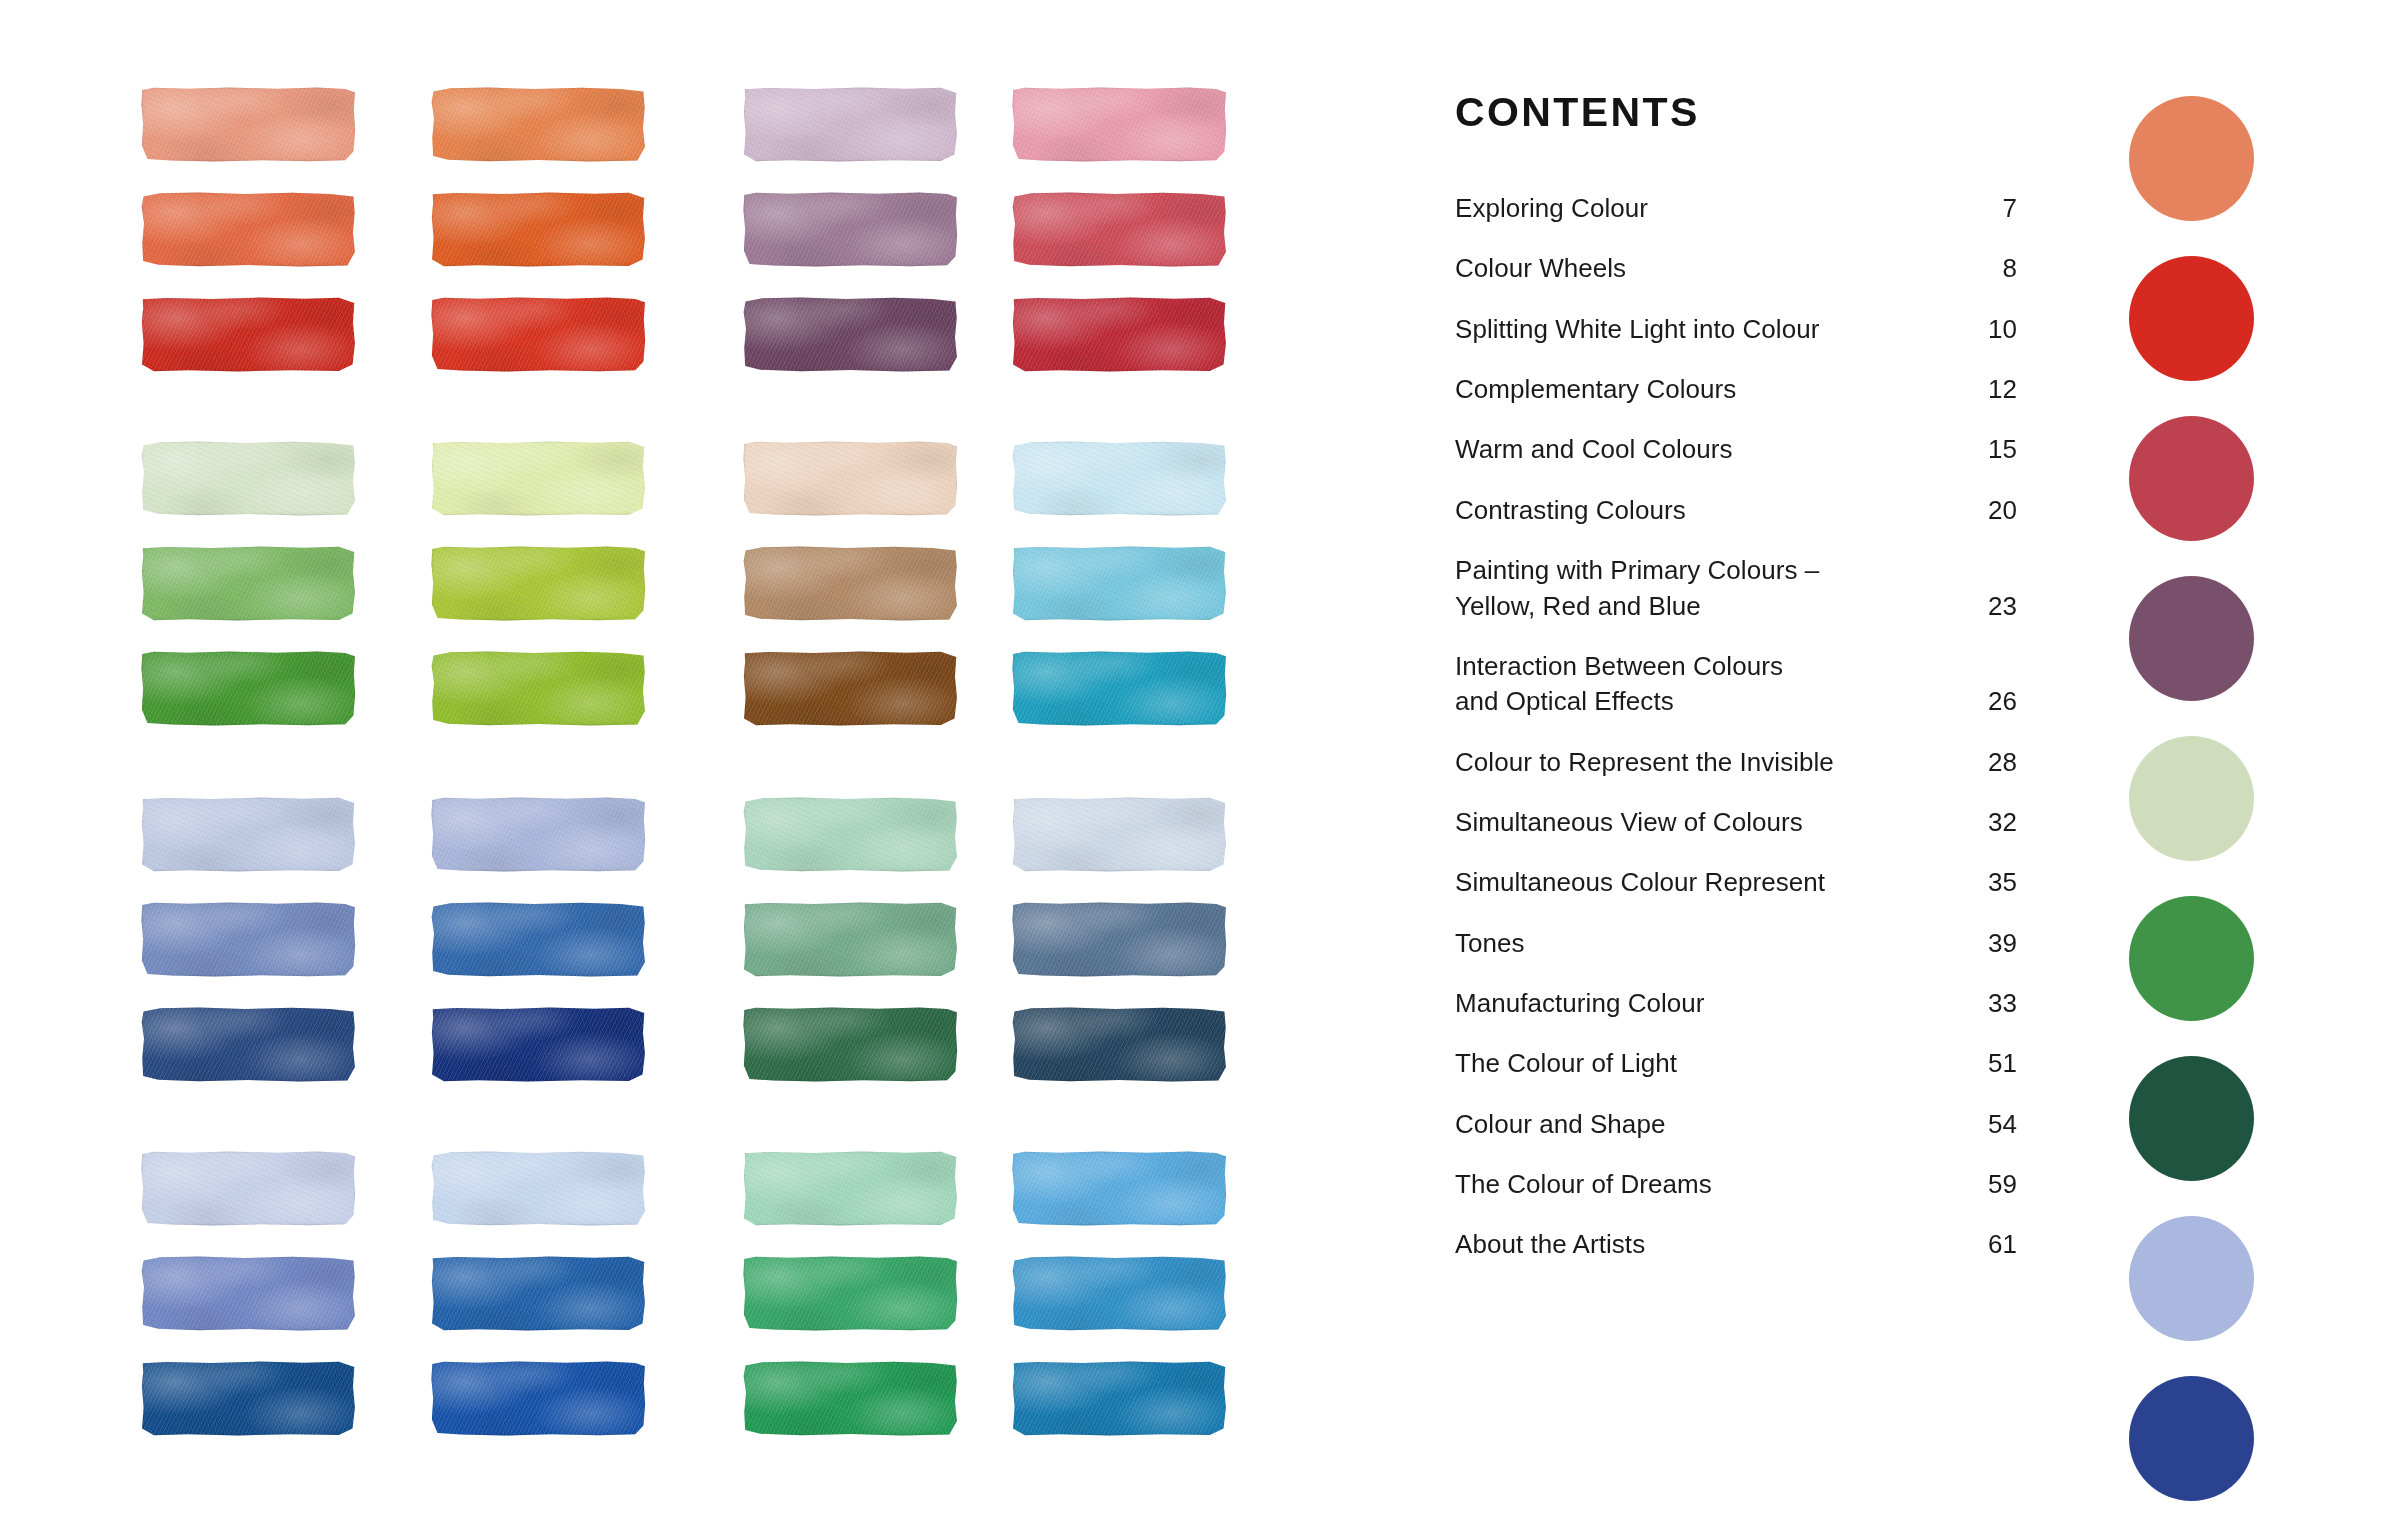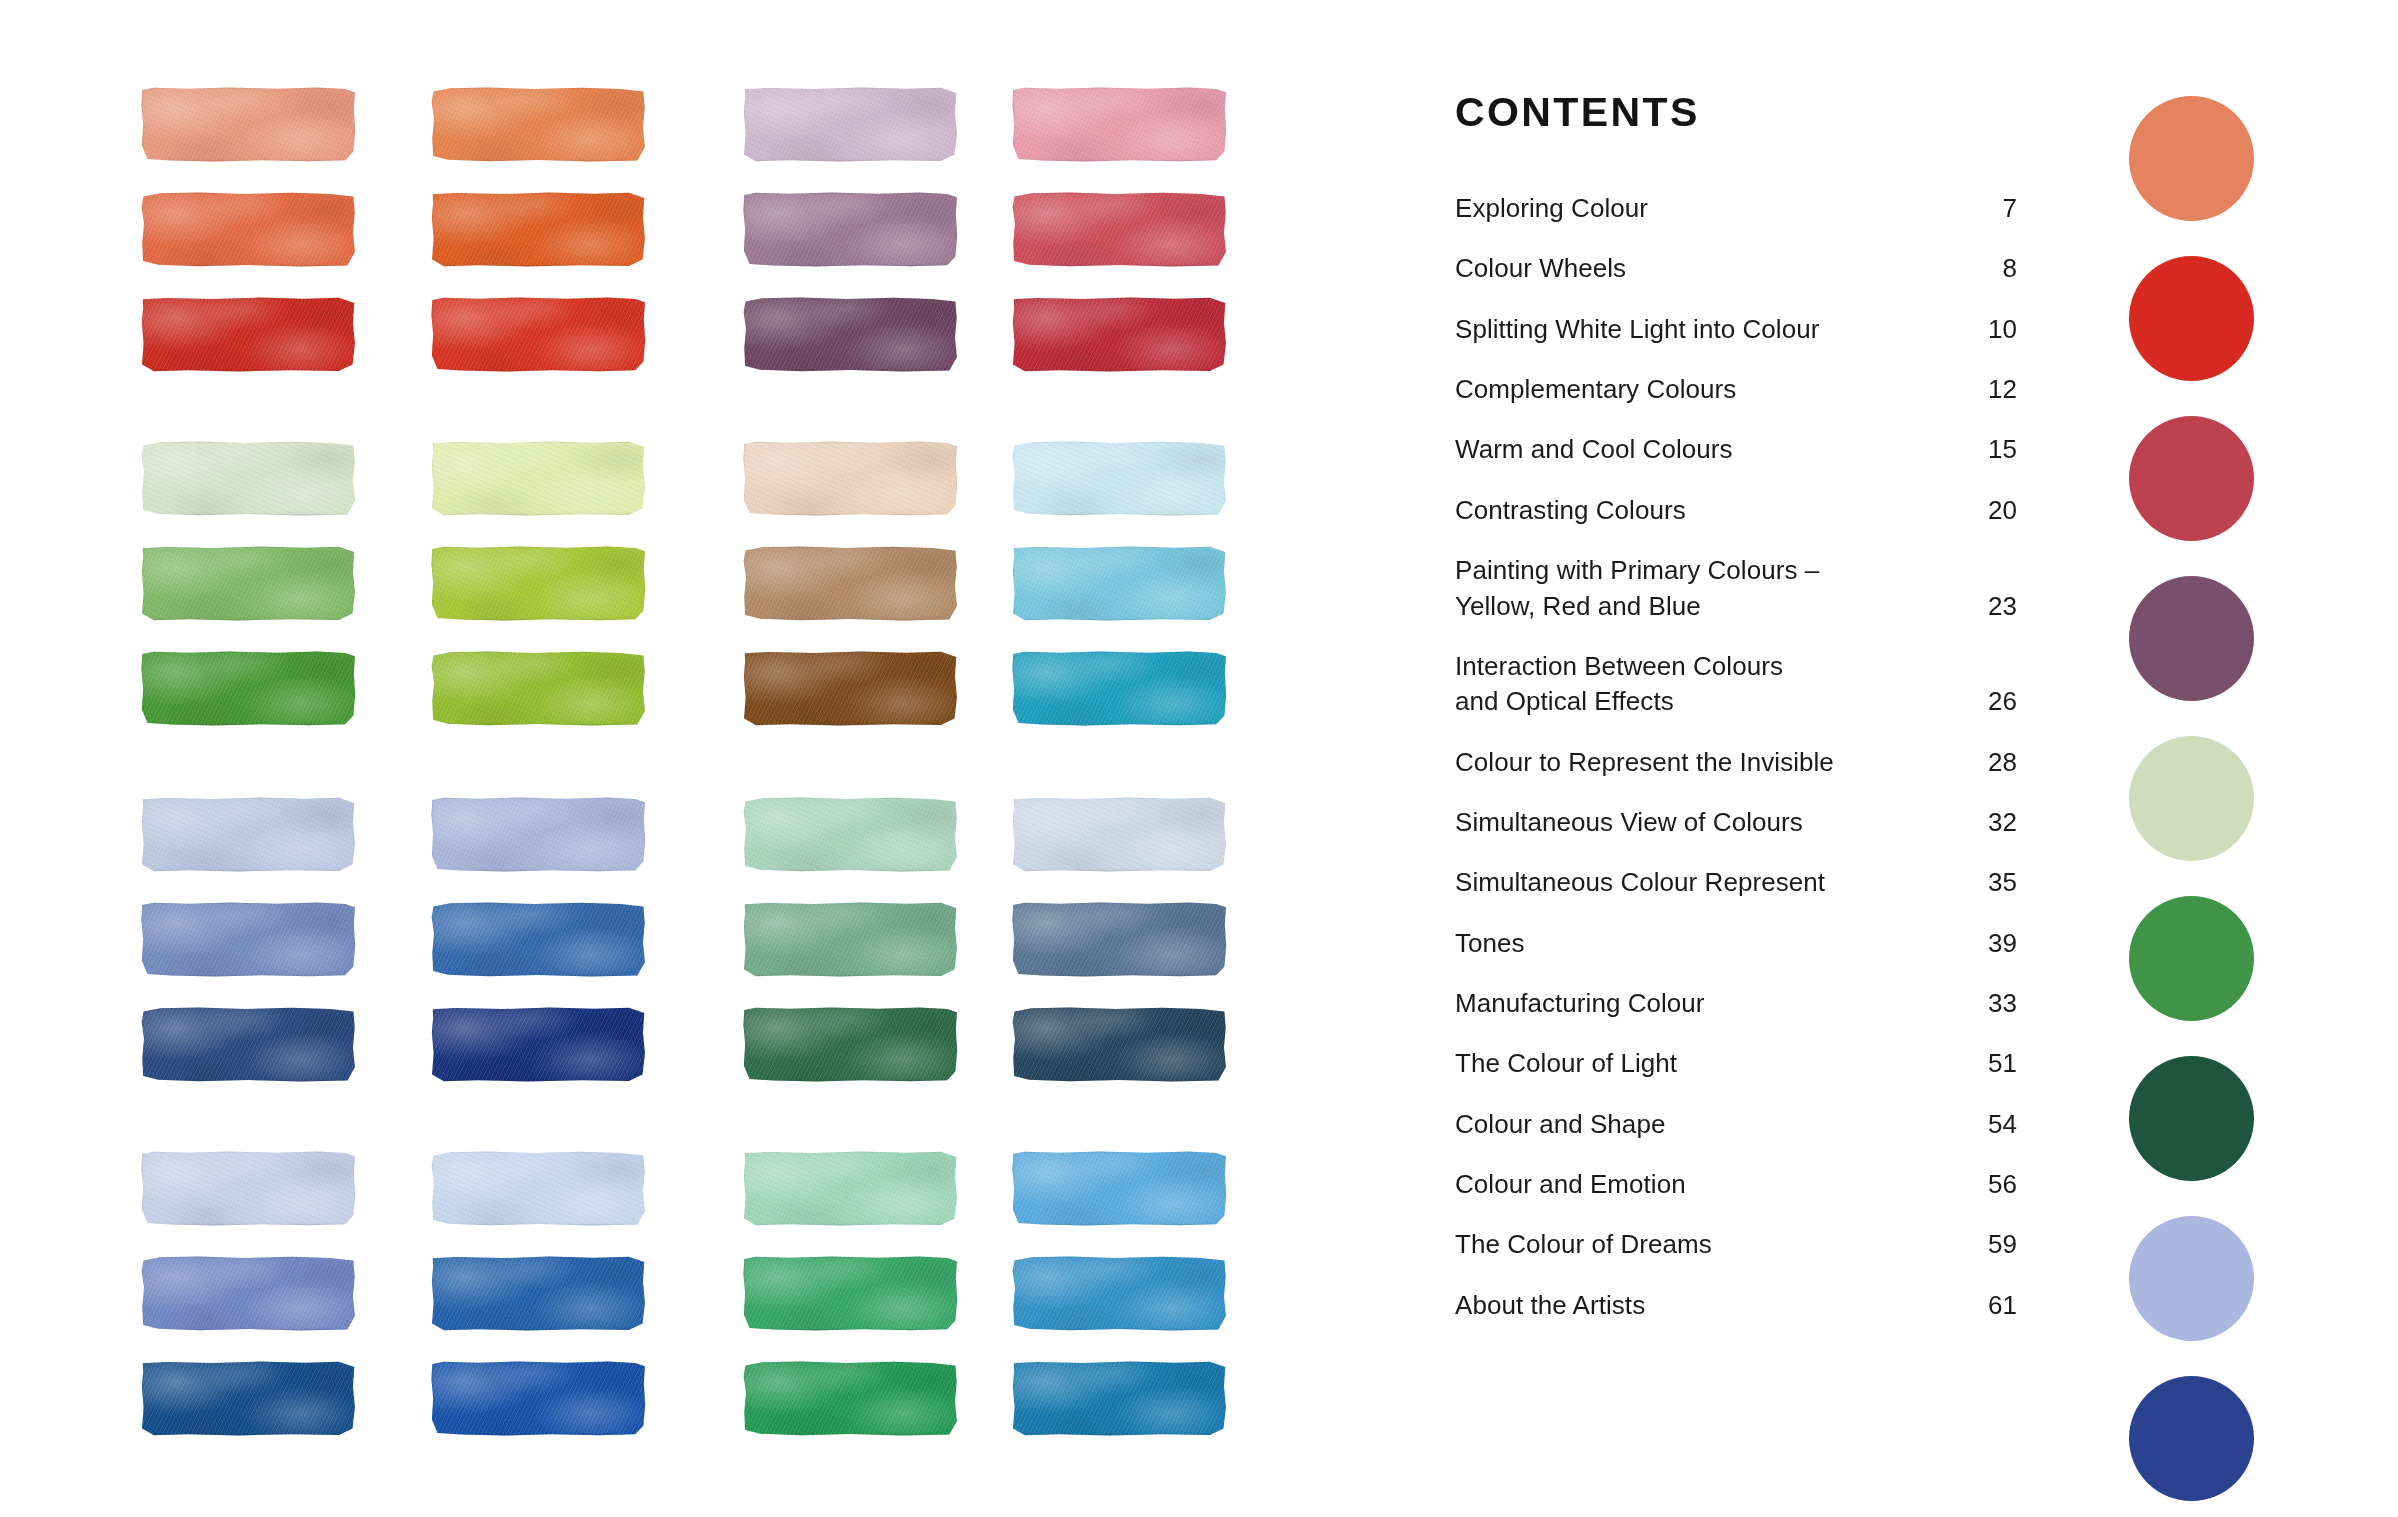--- a/index.html
+++ b/index.html
@@ -531,24 +531,20 @@
           <div class="toc-label" style="white-space: pre-line;">Manufacturing Colour</div>
           <div class="toc-page">33</div>
         </div>
         <div class="toc-item">
           <div class="toc-label" style="white-space: pre-line;">The Colour of Light</div>
           <div class="toc-page">51</div>
         </div>
         <div class="toc-item">
           <div class="toc-label" style="white-space: pre-line;">Colour and Shape</div>
           <div class="toc-page">54</div>
-        </div>
-        <div class="toc-item">
-          <div class="toc-label" style="white-space: pre-line;">Colour and Emotion</div>
-          <div class="toc-page">56</div>
         </div>
         <div class="toc-item">
           <div class="toc-label" style="white-space: pre-line;">The Colour of Dreams</div>
           <div class="toc-page">59</div>
         </div>
         <div class="toc-item">
           <div class="toc-label" style="white-space: pre-line;">About the Artists</div>
           <div class="toc-page">61</div>
         </div>
       </div>

